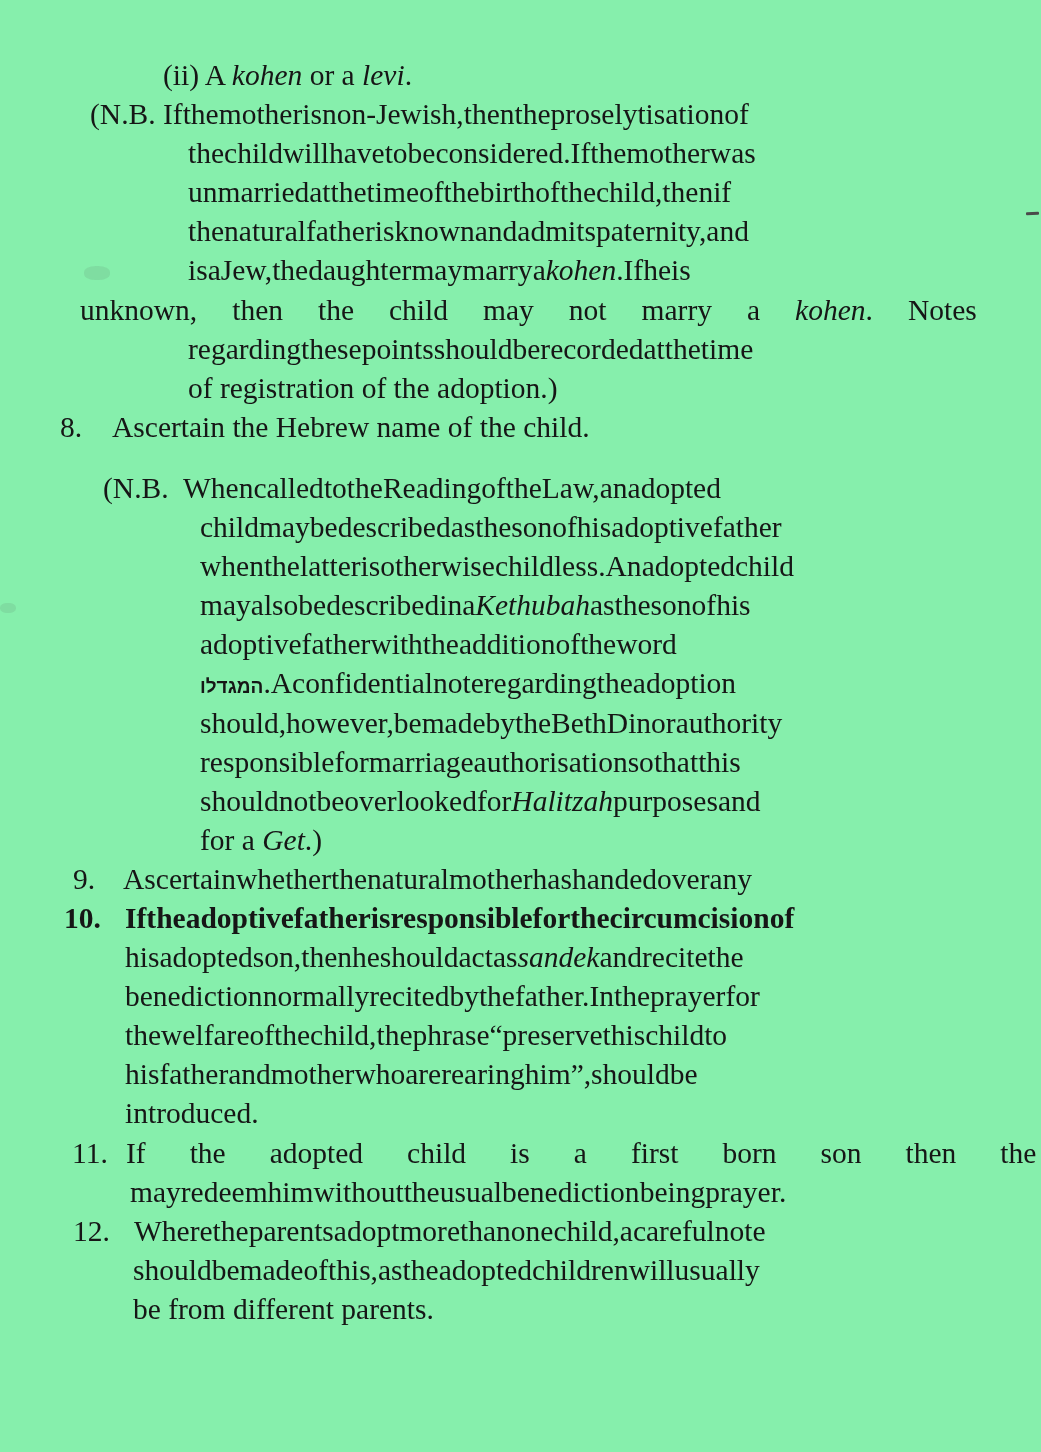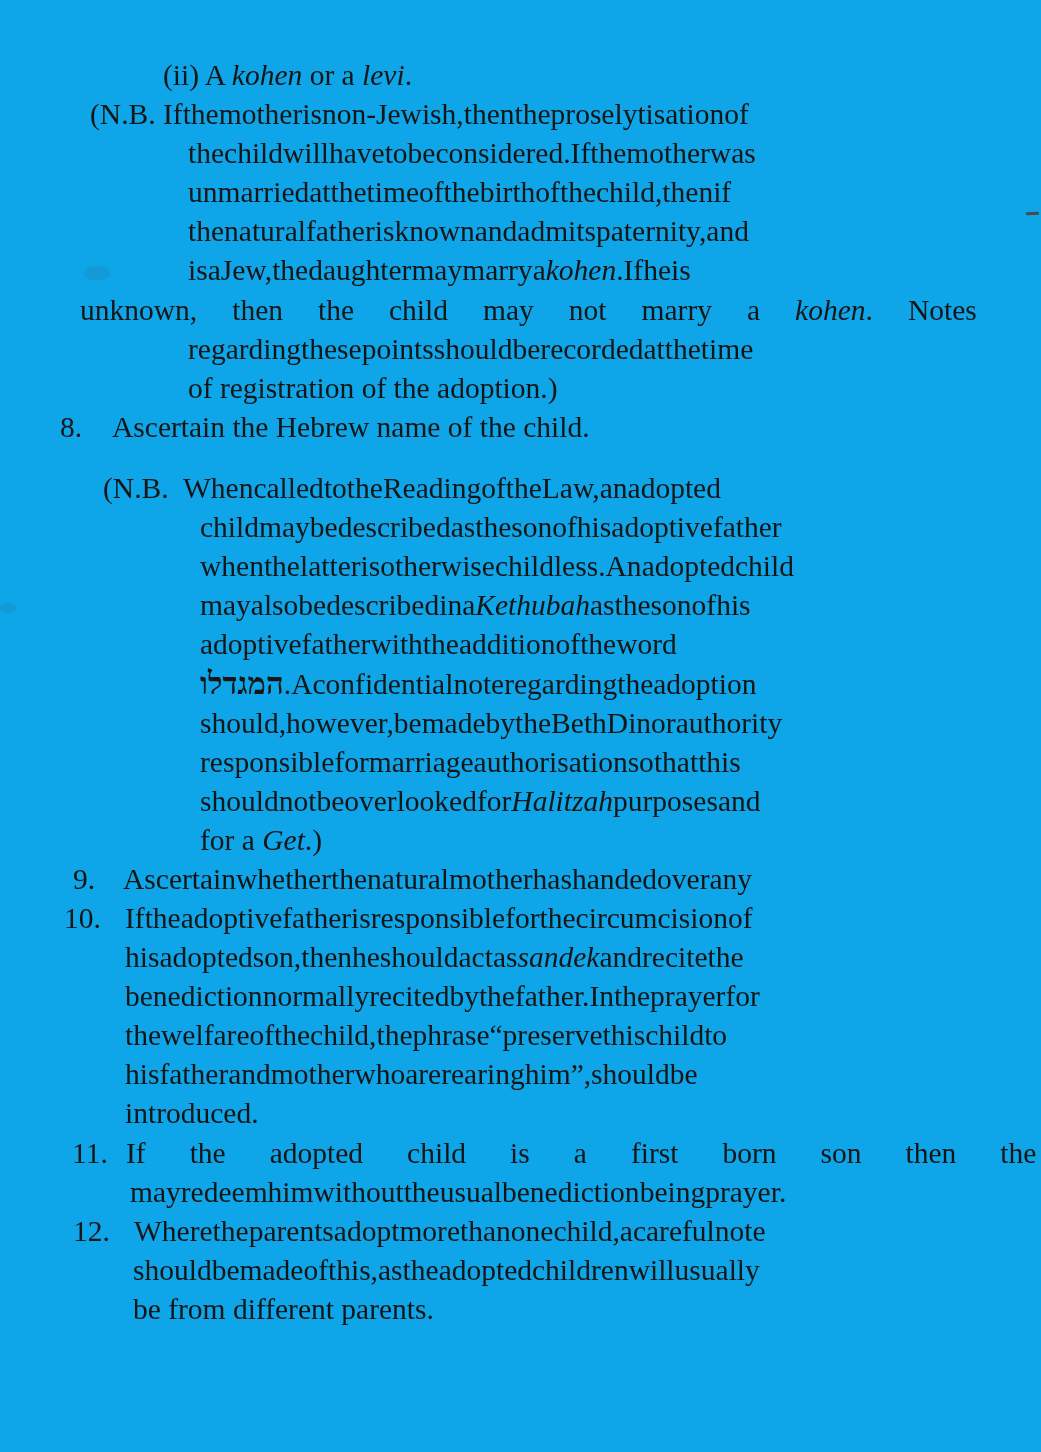--- a/index.html
+++ b/index.html
@@ -37,35 +37,35 @@
     white-space: pre;
   }
   .marker {
     position: absolute;
     top: 0;
     white-space: pre;
   }
   .w { white-space: pre; }
   .it { font-style: italic; }
   .heb {
-    font-family: Liberation Serif, serif;
+    font-family: Liberation Sans, sans-serif;
     font-weight: bold;
-    font-size: 31px;
+    font-size: 19px;
   }
   .artifact { position: absolute; }
   .artifact-dash { border-radius: 1px; transform: rotate(-2deg); }
   .artifact-smudge {
     background: rgba(70, 70, 70, 0.10);
     border-radius: 45%;
   }
 </style>
 </head>
 <body>
 
-<div class="page" style="background: #0ea5e9; color: rgb(22, 22, 22);">
+<div class="page" style="background: #86efac; color: rgb(22, 22, 22);">
   <div class="text-block">
       <div class="line plain" style="margin-left: 163px;"><span>(ii) A </span><span class="it">kohen</span><span> or a </span><span class="it">levi</span><span>.</span></div>
       <div class="line just" style="margin-left: 163px; width: 799px;">
         <span class="marker" style="left: -73px;">(N.B.</span>
         <span class="w"><span>If</span></span>
         <span class="w"><span>the</span></span>
         <span class="w"><span>mother</span></span>
         <span class="w"><span>is</span></span>
         <span class="w"><span>non-Jewish,</span></span>
         <span class="w"><span>then</span></span>
@@ -257,21 +257,21 @@
         <span class="w"><span>Ascertain</span></span>
         <span class="w"><span>whether</span></span>
         <span class="w"><span>the</span></span>
         <span class="w"><span>natural</span></span>
         <span class="w"><span>mother</span></span>
         <span class="w"><span>has</span></span>
         <span class="w"><span>handed</span></span>
         <span class="w"><span>over</span></span>
         <span class="w"><span>any</span></span>
       </div>
-      <div class="line just" style="margin-left: 125px; width: 837px;">
+      <div class="line just" style="margin-left: 125px; width: 837px; font-weight: bold;">
         <span class="marker" style="left: -61px;">10.</span>
         <span class="w"><span>If</span></span>
         <span class="w"><span>the</span></span>
         <span class="w"><span>adoptive</span></span>
         <span class="w"><span>father</span></span>
         <span class="w"><span>is</span></span>
         <span class="w"><span>responsible</span></span>
         <span class="w"><span>for</span></span>
         <span class="w"><span>the</span></span>
         <span class="w"><span>circumcision</span></span>

